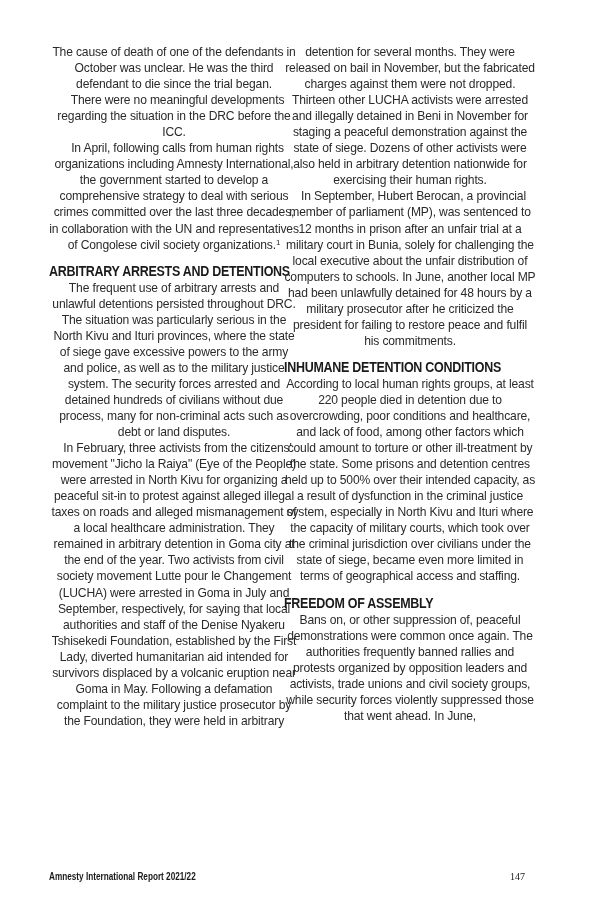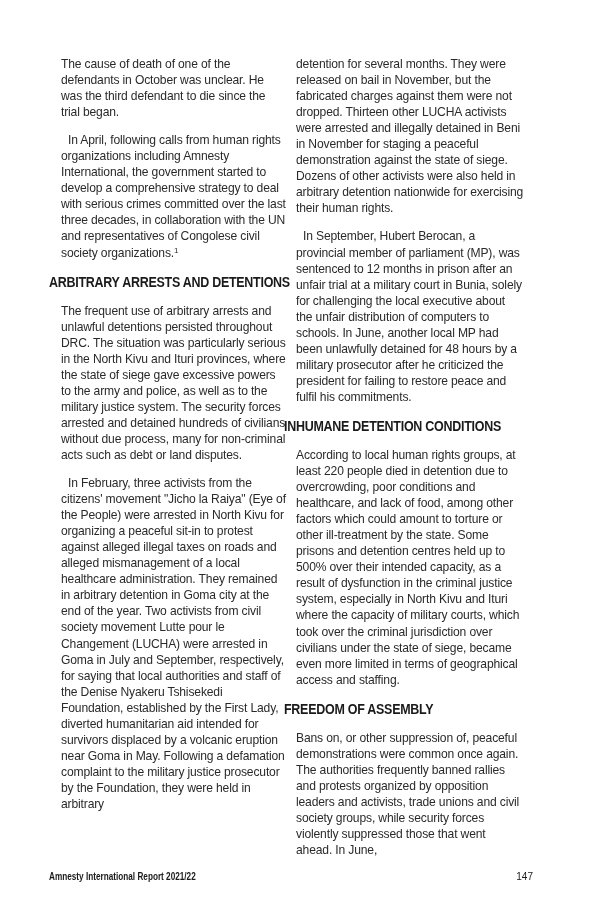--- a/index.html
+++ b/index.html
@@ -9,21 +9,21 @@
     top: 44px;
     width: 250px;
     font-family: "Liberation Sans", sans-serif;
     font-size: 12.1px;
     line-height: 16.05px;
     color: #2a2a2a;
     letter-spacing: -0.15px;
   }
   .col.left { left: 49px; }
   .col.right { left: 284px; width: 252px; }
-  .para { margin: 12px; }
+  .para { margin: 0; text-align: center; }
   .para.indent { text-indent: 7px; }
   .heading {
     font-family: "Liberation Sans", sans-serif;
     font-weight: bold;
     font-size: 14.5px;
     line-height: 18px;
     letter-spacing: -0.3px;
     color: #1a1a1a;
     transform: scaleX(0.86);
     transform-origin: left center;
@@ -35,27 +35,28 @@
     position: absolute;
     top: 871px;
     left: 49px;
     width: 484px;
     font-family: "Liberation Sans", sans-serif;
     font-weight: bold;
     font-size: 10px;
     color: #1a1a1a;
   }
   .footer .title { position: absolute; left: 0; transform: scaleX(0.82); transform-origin: left center; white-space: nowrap; }
-  .footer .page { position: absolute; right: 0; font-weight: normal; }
+  .footer .page { position: absolute; right: 8px; font-weight: normal; font-family: Liberation Serif, serif; }
 </style>
 </head>
 <body>
 
 <div class="col left">
   <p class="para">The cause of death of one of the defendants in October was unclear. He was the third defendant to die since the trial began.</p>
+  <p class="para indent">There were no meaningful developments regarding the situation in the DRC before the ICC.</p>
   <p class="para indent"><span>In April, following calls from human rights organizations including Amnesty International, the government started to develop a comprehensive strategy to deal with serious crimes committed over the last three decades, in collaboration with the UN and representatives of Congolese civil society organizations.</span><sup>1</sup></p>
   <h2 class="heading">ARBITRARY ARRESTS AND DETENTIONS</h2>
   <p class="para">The frequent use of arbitrary arrests and unlawful detentions persisted throughout DRC. The situation was particularly serious in the North Kivu and Ituri provinces, where the state of siege gave excessive powers to the army and police, as well as to the military justice system. The security forces arrested and detained hundreds of civilians without due process, many for non-criminal acts such as debt or land disputes.</p>
   <p class="para indent">In February, three activists from the citizens' movement "Jicho la Raiya" (Eye of the People) were arrested in North Kivu for organizing a peaceful sit-in to protest against alleged illegal taxes on roads and alleged mismanagement of a local healthcare administration. They remained in arbitrary detention in Goma city at the end of the year. Two activists from civil society movement Lutte pour le Changement (LUCHA) were arrested in Goma in July and September, respectively, for saying that local authorities and staff of the Denise Nyakeru Tshisekedi Foundation, established by the First Lady, diverted humanitarian aid intended for survivors displaced by a volcanic eruption near Goma in May. Following a defamation complaint to the military justice prosecutor by the Foundation, they were held in arbitrary</p>
 </div>
 
 <div class="col right">
   <p class="para">detention for several months. They were released on bail in November, but the fabricated charges against them were not dropped. Thirteen other LUCHA activists were arrested and illegally detained in Beni in November for staging a peaceful demonstration against the state of siege. Dozens of other activists were also held in arbitrary detention nationwide for exercising their human rights.</p>
   <p class="para indent">In September, Hubert Berocan, a provincial member of parliament (MP), was sentenced to 12 months in prison after an unfair trial at a military court in Bunia, solely for challenging the local executive about the unfair distribution of computers to schools. In June, another local MP had been unlawfully detained for 48 hours by a military prosecutor after he criticized the president for failing to restore peace and fulfil his commitments.</p>
   <h2 class="heading">INHUMANE DETENTION CONDITIONS</h2>

